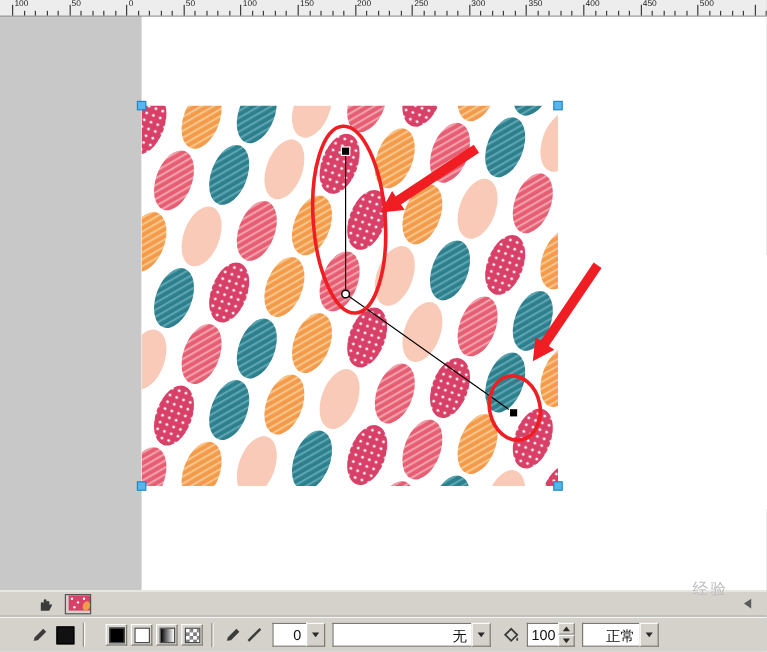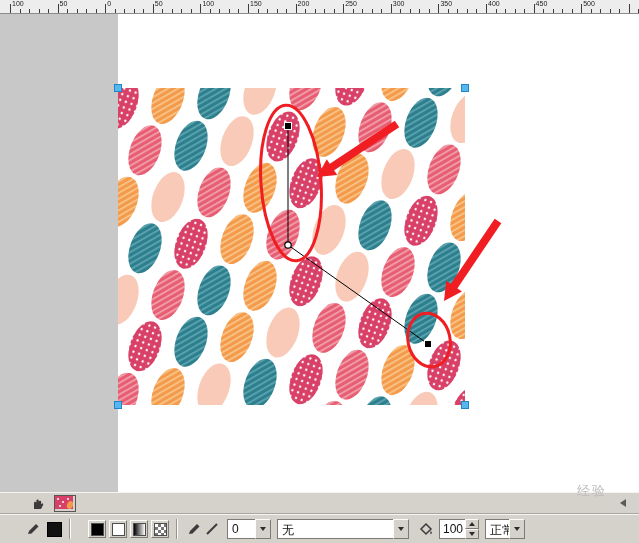--- a/index.html
+++ b/index.html
@@ -1,17 +1,17 @@
 <!DOCTYPE html>
 <html><head>
 <meta charset="utf-8">
 <style>
   html,body{margin:0;padding:0;}
   .win{position:relative;width:639px;height:543px;background:#c8c8c8;overflow:hidden;
-       font-family:"Liberation Sans",sans-serif;font-size:12px;color:#111;}
+       font-family:"Liberation Sans",sans-serif;font-size:12px;color:#111;text-align:right;}
 
   
   .ruler{position:absolute;top:0;left:0;width:639px;height:14px;background:#ededed;
          border-bottom:1px solid #8b8b8b;box-sizing:border-box;}
   .tick{position:absolute;bottom:0;width:1px;background:#3c3c3c;}
   .tick.major{height:9px;}
   .tick.minor{height:4px;}
   .rlabel{position:absolute;top:0;font-size:7px;line-height:7px;color:#222;}
 
   
@@ -338,20 +338,20 @@
       <span class="spin-btns">
         <span class="spin-btn">
             <span class="tri-up"></span>
           </span>
         <span class="spin-btn">
             <span class="tri-down"></span>
           </span>
       </span>
     </div>
     <div class="combo">
-      <span class="combo-text" style="width:24px">正常</span>
+      <span class="combo-text" style="width:48px">正常</span>
       <span class="combo-arrow">
           <span class="tri-down"></span>
         </span>
     </div>
   </div>
 
 </div>
 
 </body></html>

